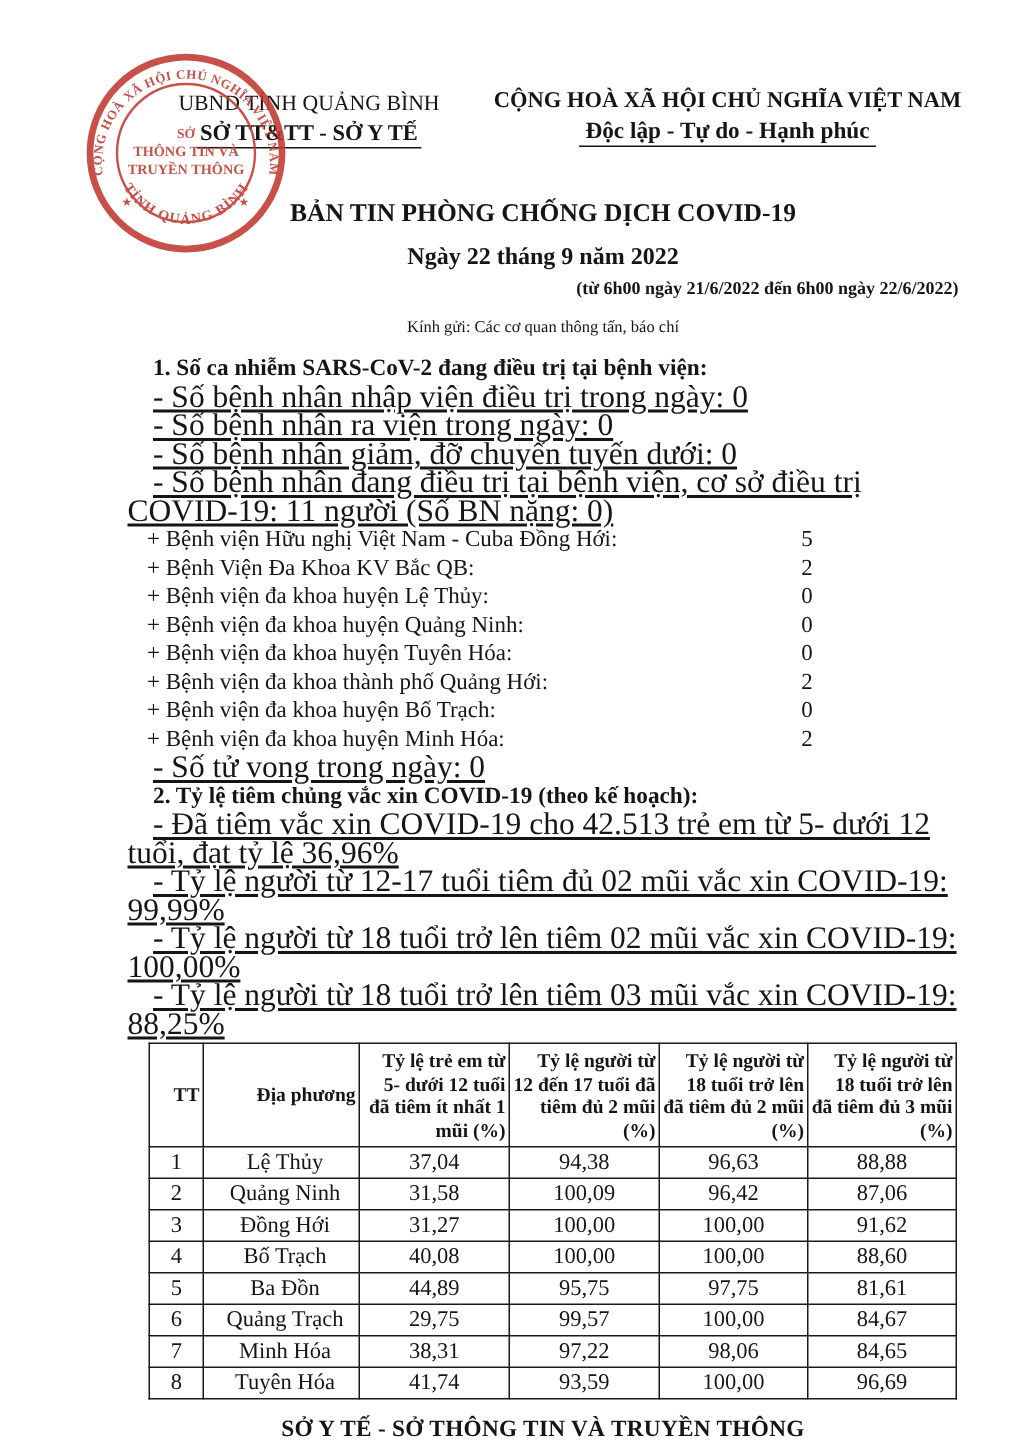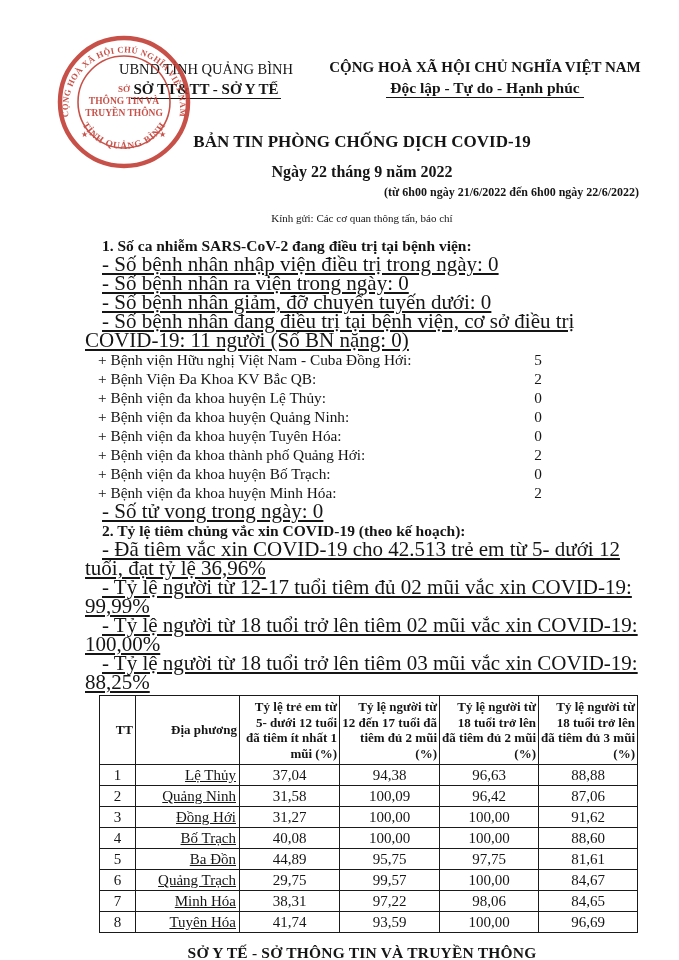--- a/index.html
+++ b/index.html
@@ -29,21 +29,21 @@
   .sec-head{font-size:15.5px;font-weight:bold;line-height:19px;text-indent:17px;margin-top:7px;}
   p.line{font-size:21px;line-height:19px;margin:0;text-indent:17px;text-decoration:underline;}
   .hosp-row{display:flex;font-size:15.3px;line-height:19px;padding-left:13px;}
   .hosp-name{flex:0 0 422px;}
   .hosp-count{width:36px;text-align:center;}
   
   table.vax{border-collapse:collapse;margin:3px 0 0 14px;table-layout:fixed;width:538px;}
   table.vax th,table.vax td{border:1.7px solid #1a1a1a;}
   table.vax th{font-size:13px;font-weight:bold;text-align:right;line-height:15.5px;padding:3px 2px;vertical-align:middle;}
   table.vax td{font-size:15px;text-align:center;height:20px;line-height:20px;padding:0 3px;}
-  table.vax td.name{text-align:right;padding-left:8px;text-decoration:underline;}
+  table.vax td.name{text-align:center;padding-left:8px;}
   .footer{font-size:15.5px;font-weight:bold;text-align:center;margin-top:11px;letter-spacing:.2px;}
 </style>
 </head>
 <body>
 
 <div class="doc">
 
   <div class="stamp">
     <svg width="136" height="136" viewBox="0 0 136 136">
       <circle cx="68" cy="68" r="64" fill="none" stroke="#c03a30" stroke-width="4.5"></circle>

